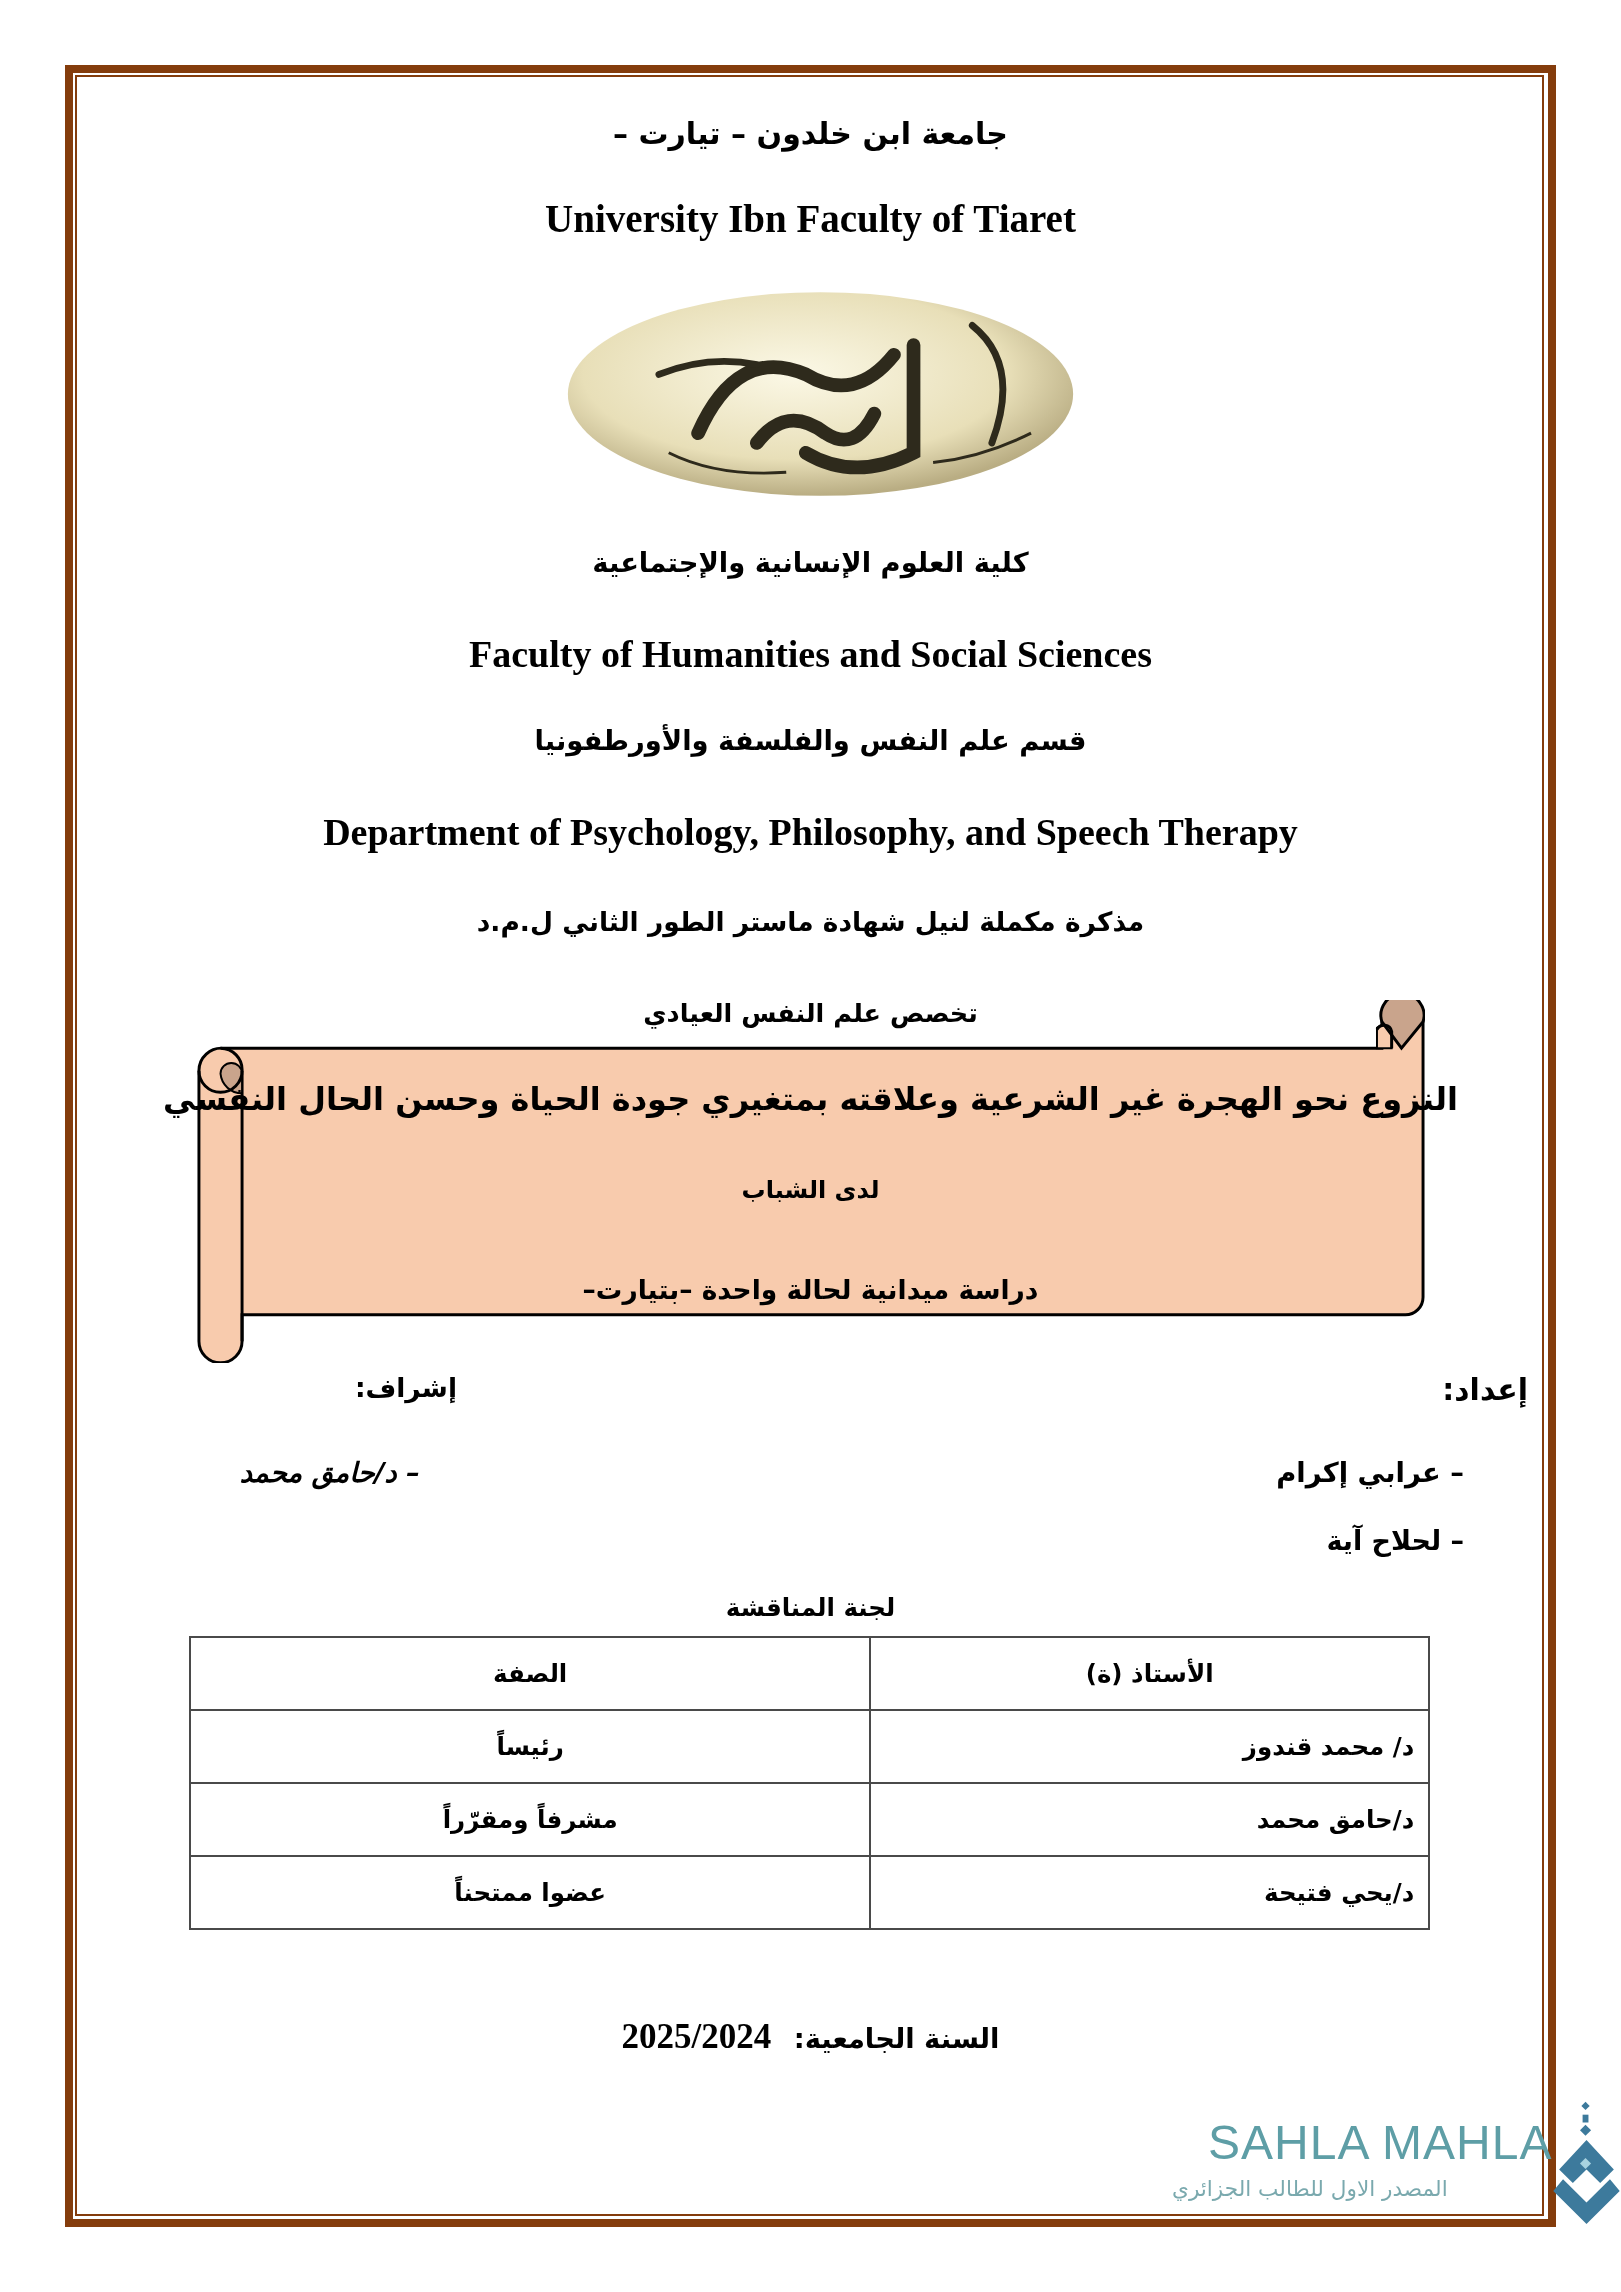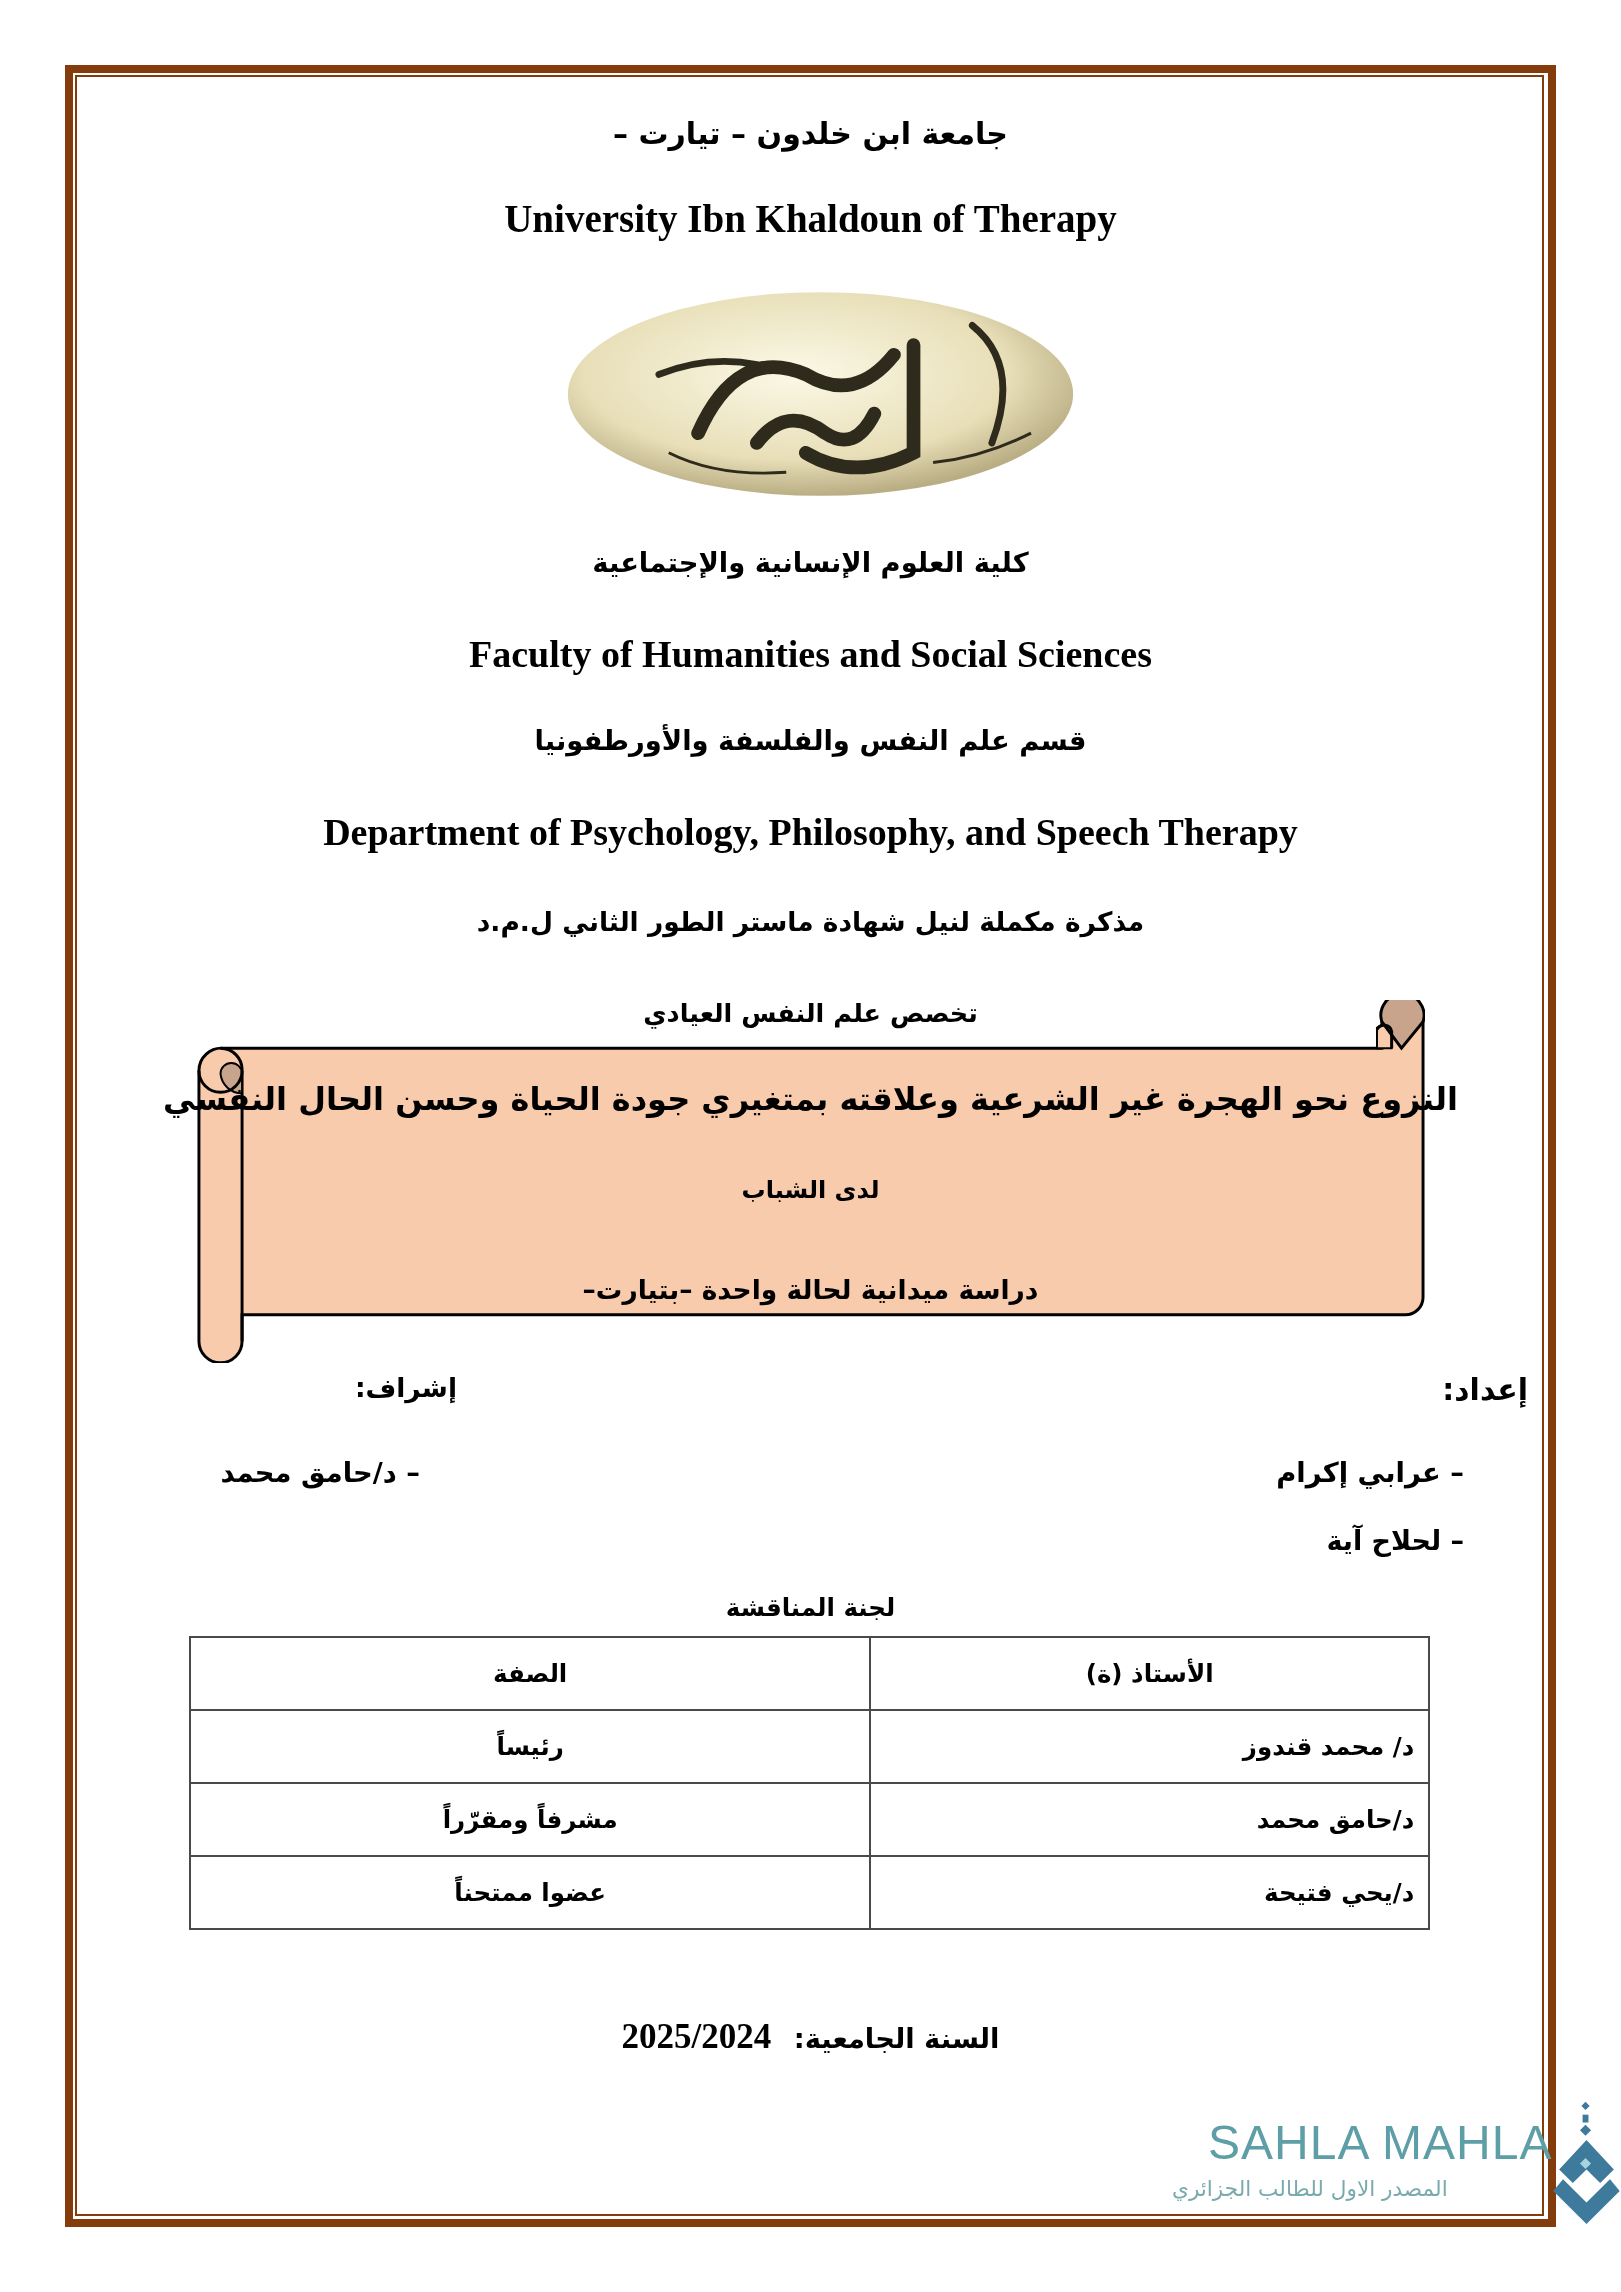--- a/index.html
+++ b/index.html
@@ -30,21 +30,21 @@
               font-size:21.6px; color:#7aa9ae; white-space:nowrap; }
     .wm-icon { position:absolute; left:1551px; top:2101px; width:71px; height:127px; }
   </style>
 </head>
 <body>
 
 <div class="frame-outer"></div>
 <div class="frame-inner"></div>
 
 <div class="line ar" style="top:116px;font-size:30px;">جامعة ابن خلدون – تيارت –</div>
-<div class="line en" style="top:196px;font-size:39px;font-family:'Liberation Serif',serif;">University Ibn Khaldoun of Therapy</div>
+<div class="line en" style="top:196px;font-size:39px;font-family:'Liberation Serif',serif;">University Ibn Faculty of Tiaret</div>
 
 <svg class="logo" viewBox="0 0 530 220">
   <defs>
     <radialGradient id="lg" cx="45%" cy="40%" r="60%">
       <stop offset="0%" stop-color="#fbf8e6"></stop>
       <stop offset="70%" stop-color="#e8dfb8"></stop>
       <stop offset="100%" stop-color="#b9ad83"></stop>
     </radialGradient>
   </defs>
   <ellipse cx="265" cy="110" rx="258" ry="104" fill="url(#lg)"></ellipse>
@@ -72,21 +72,21 @@
 
 <div class="scroll-text" style="top:1080px;font-size:32px;">النزوع نحو الهجرة غير الشرعية وعلاقته بمتغيري جودة الحياة وحسن الحال النفسي</div>
 <div class="scroll-text" style="top:1176px;font-size:24px;">لدى الشباب</div>
 <div class="scroll-text" style="top:1274px;font-size:26.5px;">دراسة ميدانية لحالة واحدة –بتيارت–</div>
 
 <div class="abs ar" style="right:93px;top:1372px;font-size:30px;">إعداد:</div>
 <div class="abs ar" style="right:1164px;top:1372px;font-size:26.5px;">إشراف:</div>
 
 <div class="abs ar" style="right:157px;top:1457px;font-size:27.4px;">–  عرابي إكرام</div>
 <div class="abs ar" style="right:157px;top:1525px;font-size:27px;">–  لحلاح آية</div>
-<div class="abs ar" style="right:1201px;top:1457px;font-size:27.4px;">– د/حامق محمد</div>
+<div class="abs ar" style="right:1201px;top:1457px;font-size:27.4px;font-style:italic;">– د/حامق محمد</div>
 
 <div class="line ar" style="top:1593px;font-size:24.5px;">لجنة المناقشة</div>
 
 <table class="committee">
   <tbody>
       <tr>
     <th>الأستاذ (ة)</th>
     <th>الصفة</th>
   </tr>
   <tr>

